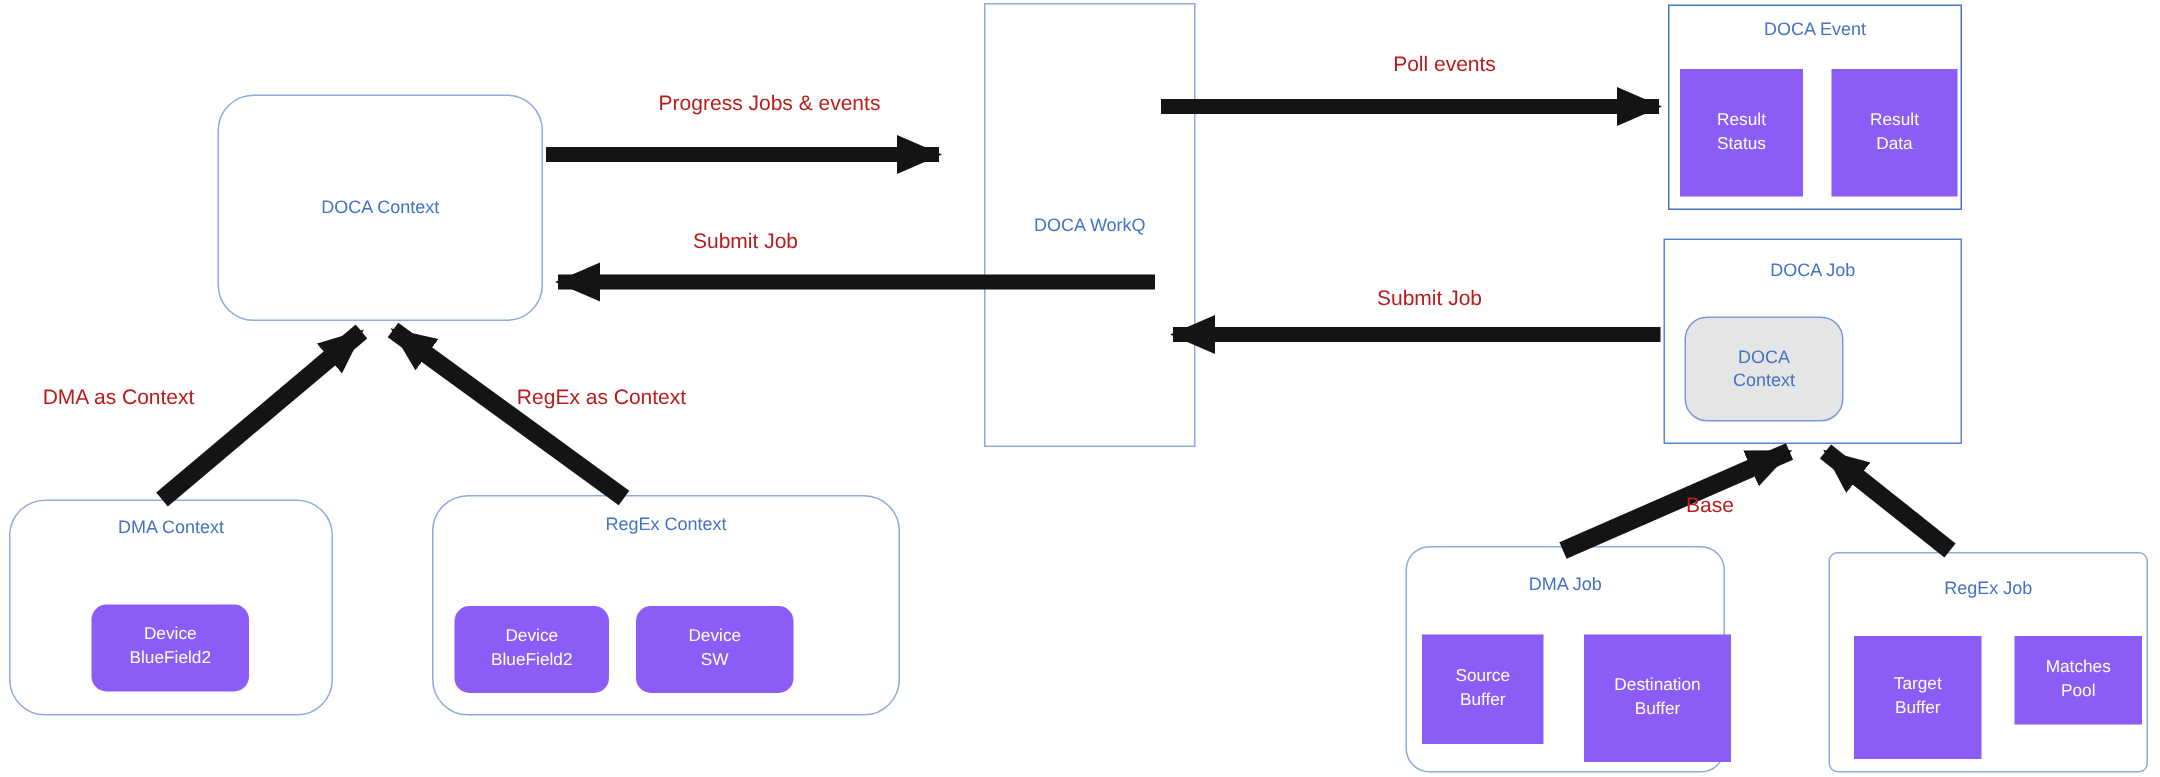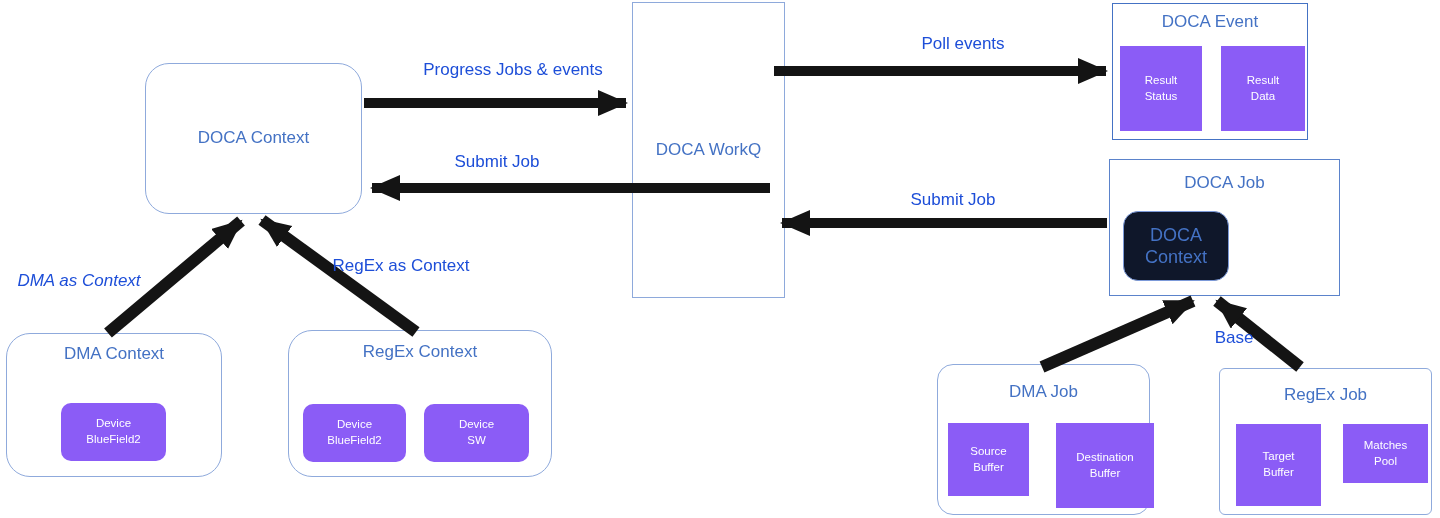--- a/index.html
+++ b/index.html
@@ -13,21 +13,21 @@
   }
   .node{
     position:absolute;
     box-sizing:border-box;
     background:#ffffff;
   }
   .rounded{ border:1.7px solid #8FAADC; border-radius:24px; }
   .square{ border:1.6px solid #8EA9DB; }
   .node-title{
     color:#4472C4;
-    font-size:17px;
+    font-size:12px;
     text-align:center;
     line-height:1.2;
     white-space:nowrap;
   }
   .center-title{
     position:absolute; inset:0;
     display:flex; align-items:center; justify-content:center;
   }
   .top-title{
     position:absolute; left:0; right:0;
@@ -44,73 +44,73 @@
     white-space:pre-line;
   }
   .chip.rounded-chip{ border-radius:10px; }
   .inner-rounded{
     position:absolute;
     box-sizing:border-box;
     border:1.7px solid #7C9AD9;
     border-radius:15px;
     display:flex; align-items:center; justify-content:center;
     color:#4472C4;
-    font-size:18px;
+    font-size:12px;
     text-align:center;
     line-height:1.25;
     white-space:pre-line;
-    background:#0f172a;
+    background:#e5e5e5;
   }
   .edge-label{
     position:absolute;
-    color:#1d4ed8;
-    font-size:17px;
+    color:#b91c1c;
+    font-size:14px;
     white-space:nowrap;
     transform:translateX(-50%);
   }
   svg.arrows{
     position:absolute; left:0; top:0;
     width:1440px; height:518px;
     pointer-events:none;
   }
 </style>
 </head>
 <body>
 
 <div class="canvas">
 
   <div class="node rounded" style="left:145px; top:63px; width:217px; height:151px;">
     <div class="center-title node-title">DOCA Context</div>
   </div>
 
-  <div class="node square" style="left:632px; top:2px; width:153px; height:296px;">
+  <div class="node square" style="left:656px; top:2px; width:141px; height:296px;">
     <div class="center-title node-title">DOCA WorkQ</div>
   </div>
 
   <div class="node square" style="left:1112px; top:3px; width:196px; height:137px; border-color:#4472C4;">
     <div class="top-title node-title" style="top:8px;">DOCA Event</div>
     <div class="chip" style="left:7px; top:42px; width:82px; height:85px;">Result
 Status</div>
     <div class="chip" style="left:108px; top:42px; width:84px; height:85px;">Result
 Data</div>
   </div>
 
-  <div class="node square" style="left:1109px; top:159px; width:231px; height:137px; border-color:#5B83CB;">
+  <div class="node square" style="left:1109px; top:159px; width:199px; height:137px; border-color:#5B83CB;">
     <div class="top-title node-title" style="top:13px;">DOCA Job</div>
     <div class="inner-rounded" style="left:13px; top:51px; width:106px; height:70px;">DOCA
 Context</div>
   </div>
 
   <div class="node rounded" style="left:6px; top:333px; width:216px; height:144px;">
     <div class="top-title node-title" style="top:10px;">DMA Context</div>
     <div class="chip rounded-chip" style="left:54px; top:69px; width:105px; height:58px;">Device
 BlueField2</div>
   </div>
 
-  <div class="node rounded" style="left:288px; top:330px; width:264px; height:147px;">
+  <div class="node rounded" style="left:288px; top:330px; width:312px; height:147px;">
     <div class="top-title node-title" style="top:11px;">RegEx Context</div>
     <div class="chip rounded-chip" style="left:14px; top:73px; width:103px; height:58px;">Device
 BlueField2</div>
     <div class="chip rounded-chip" style="left:135px; top:73px; width:105px; height:58px;">Device
 SW</div>
   </div>
 
   <div class="node rounded" style="left:937px; top:364px; width:213px; height:151px; border-radius:16px;">
     <div class="top-title node-title" style="top:17px;">DMA Job</div>
     <div class="chip" style="left:10px; top:58px; width:81px; height:73px;">Source
@@ -148,17 +148,17 @@
 
     <line x1="1042" y1="367" x2="1193" y2="301" stroke="#141414" stroke-width="12" marker-end="url(#ah)"></line>
 
     <line x1="1300" y1="367" x2="1217" y2="301" stroke="#141414" stroke-width="12" marker-end="url(#ah)"></line>
   </svg>
 
   <div class="edge-label" style="left:513px; top:60px;">Progress Jobs &amp; events</div>
   <div class="edge-label" style="left:497px; top:152px;">Submit Job</div>
   <div class="edge-label" style="left:963px; top:34px;">Poll events</div>
   <div class="edge-label" style="left:953px; top:190px;">Submit Job</div>
-  <div class="edge-label" style="left:79px; top:271px;font-style:italic;">DMA as Context</div>
+  <div class="edge-label" style="left:79px; top:256px;">DMA as Context</div>
   <div class="edge-label" style="left:401px; top:256px;">RegEx as Context</div>
-  <div class="edge-label" style="left:1234px; top:328px;">Base</div>
+  <div class="edge-label" style="left:1140px; top:328px;">Base</div>
 
 </div>
 
 </body></html>

